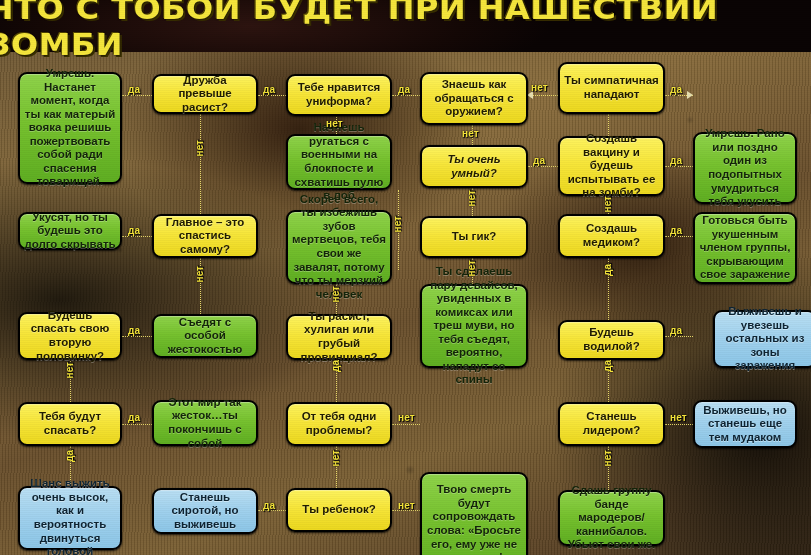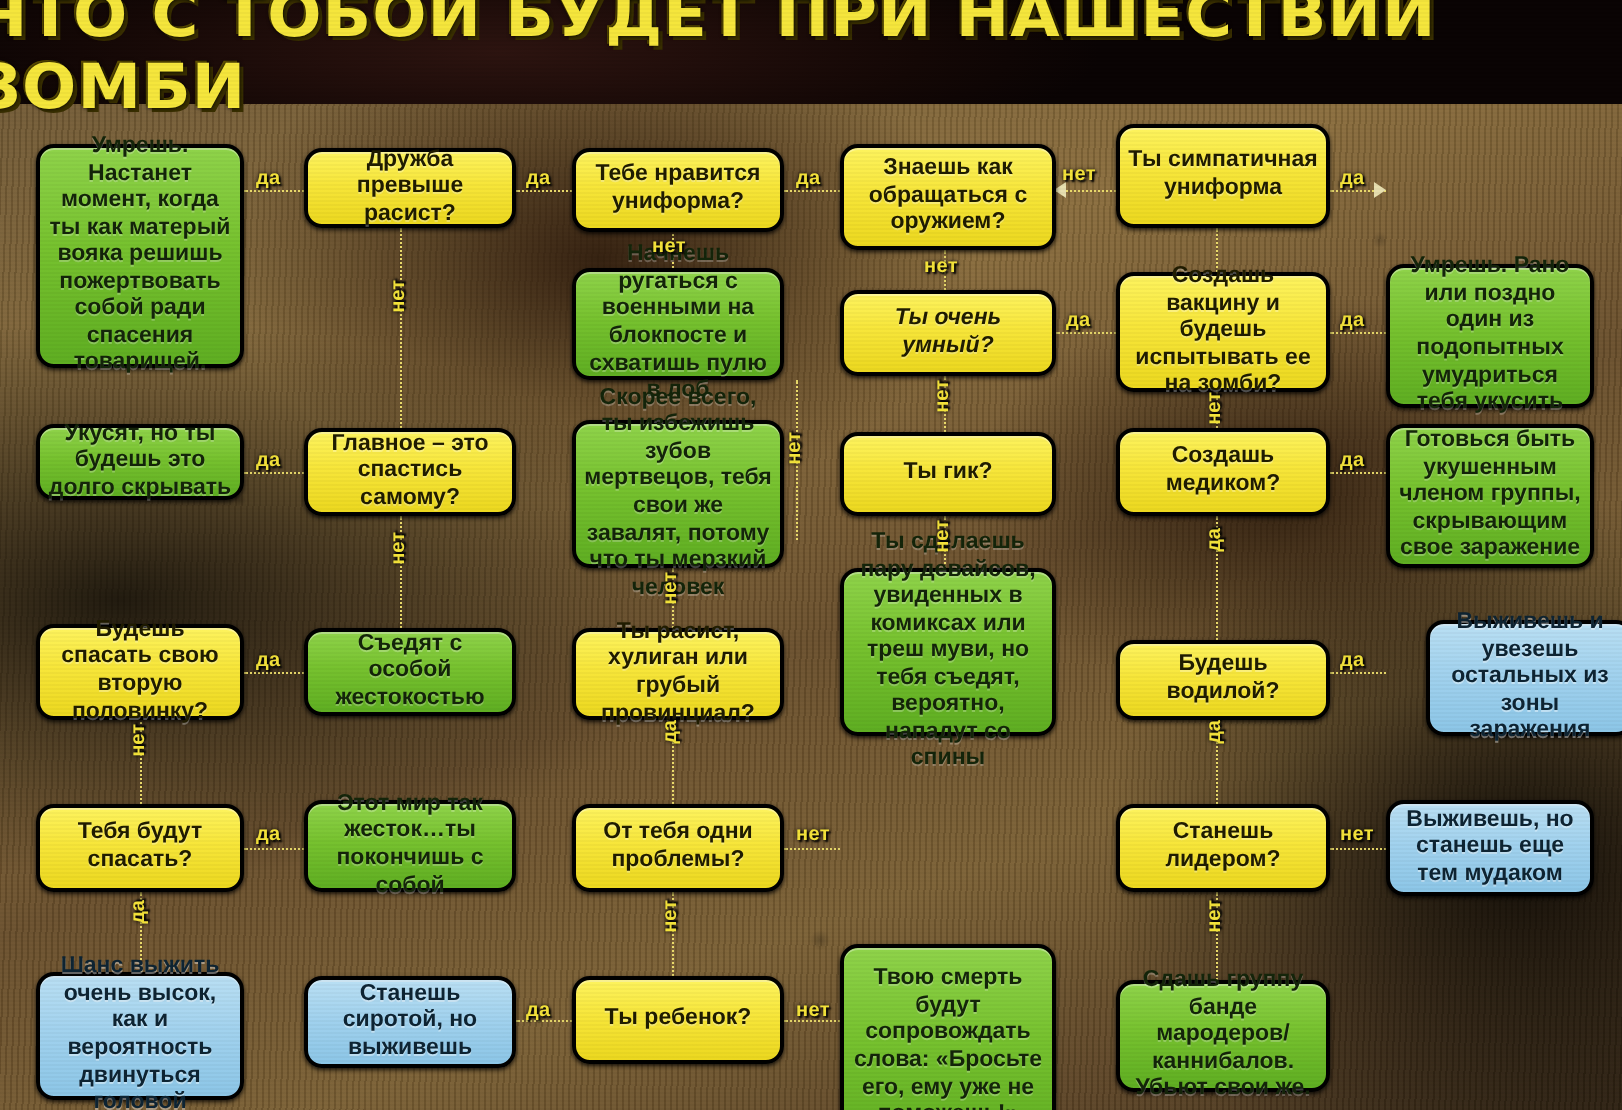--- a/index.html
+++ b/index.html
@@ -152,21 +152,21 @@
   <div class="node yellow" style="left:286px;top:314px;width:106px;height:46px;">Ты расист, хулиган или грубый провинциал?</div>
   <div class="node yellow" style="left:286px;top:402px;width:106px;height:44px;">От тебя одни проблемы?</div>
   <div class="node yellow" style="left:286px;top:488px;width:106px;height:44px;">Ты ребенок?</div>
 
   <div class="node yellow" style="left:420px;top:72px;width:108px;height:53px;">Знаешь как обращаться с оружием?</div>
   <div class="node yellow" style="left:420px;top:145px;width:108px;height:43px;font-style:italic;">Ты очень умный?</div>
   <div class="node yellow" style="left:420px;top:216px;width:108px;height:42px;">Ты гик?</div>
   <div class="node green" style="left:420px;top:284px;width:108px;height:84px;">Ты сделаешь пару девайсов, увиденных в комиксах или треш муви, но тебя съедят, вероятно, нападут со спины</div>
   <div class="node green" style="left:420px;top:472px;width:108px;height:104px;">Твою смерть будут сопровождать слова: «Бросьте его, ему уже не поможешь!»</div>
 
-  <div class="node yellow" style="left:558px;top:62px;width:107px;height:52px;">Ты симпатичная униформа</div>
+  <div class="node yellow" style="left:558px;top:62px;width:107px;height:52px;">Ты симпатичная нападают</div>
   <div class="node yellow" style="left:558px;top:136px;width:107px;height:60px;">Создашь вакцину и будешь испытывать ее на зомби?</div>
   <div class="node yellow" style="left:558px;top:214px;width:107px;height:44px;">Создашь медиком?</div>
   <div class="node yellow" style="left:558px;top:320px;width:107px;height:40px;">Будешь водилой?</div>
   <div class="node yellow" style="left:558px;top:402px;width:107px;height:44px;">Станешь лидером?</div>
   <div class="node green" style="left:558px;top:490px;width:107px;height:56px;">Сдашь группу банде мародеров/каннибалов. Убьют свои же.</div>
 
   <div class="node green" style="left:693px;top:132px;width:104px;height:72px;">Умрешь. Рано или поздно один из подопытных умудриться тебя укусить</div>
   <div class="node green" style="left:693px;top:212px;width:104px;height:72px;">Готовься быть укушенным членом группы, скрывающим свое заражение</div>
   <div class="node blue" style="left:693px;top:310px;width:104px;height:58px;margin-left:20px;">Выживешь и увезешь остальных из зоны заражения</div>
   <div class="node blue" style="left:693px;top:400px;width:104px;height:48px;">Выживешь, но станешь еще тем мудаком</div>

